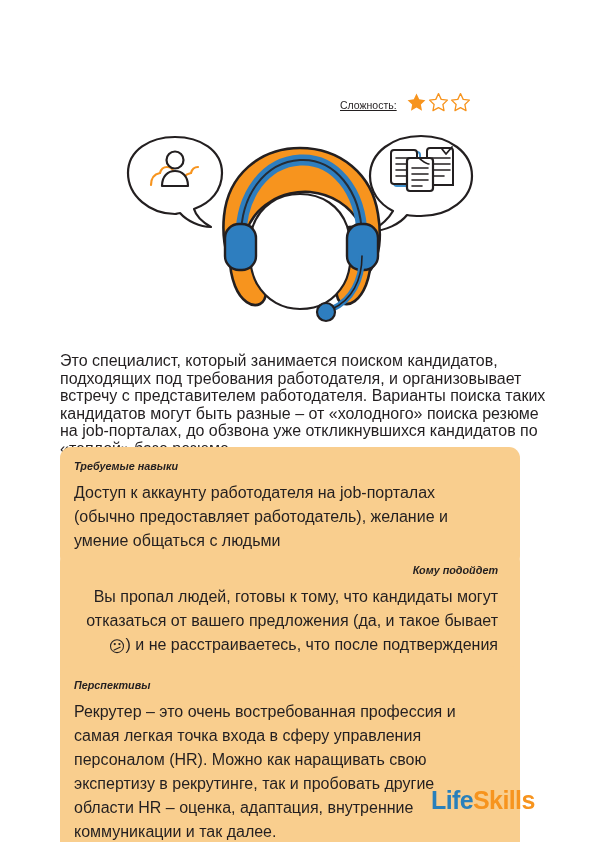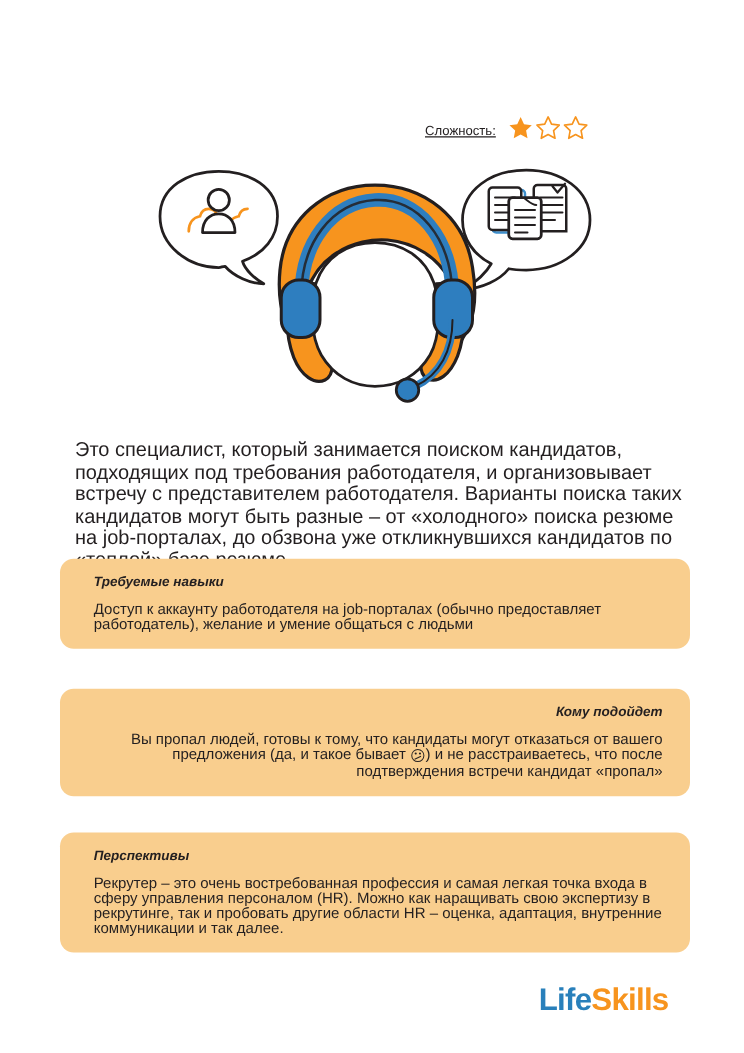--- a/index.html
+++ b/index.html
@@ -77,37 +77,37 @@
     top: 336px;
     width: 500px;
     font-size: 16px;
     line-height: 17.6px;
     color: #231f20;
   }
 
   
   .card {
     position: absolute;
-    left: 48px;
-    width: 504px;
+    left: 60px;
+    width: 460px;
     background: #f9ce8e;
     border-radius: 11px;
     box-sizing: border-box;
-    padding: 13px 22px 14px 27px;
+    padding: 13px 22px 14px 14px;
   }
   .card-title {
     font-size: 10.8px;
     font-weight: bold;
     font-style: italic;
     color: #231f20;
     margin: 0 0 9px 0;
   }
   .card-body {
-    font-size: 12px;
-    line-height: 12px;
+    font-size: 16px;
+    line-height: 24px;
     color: #231f20;
     margin: 0;
   }
   #card-skills   { top: 447px; }
   #card-fit      { top: 551px; text-align: right; }
   #card-outlook  { top: 666px; }
 
   .emoji {
     display: inline-block;
     vertical-align: -2px;

